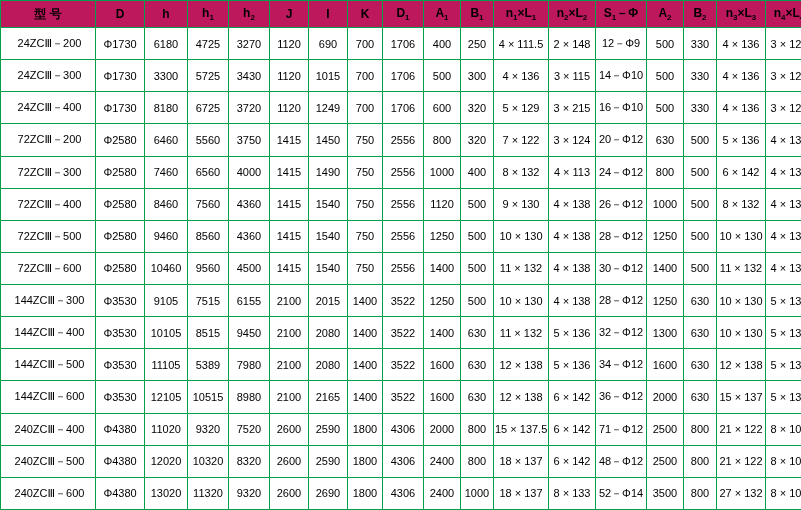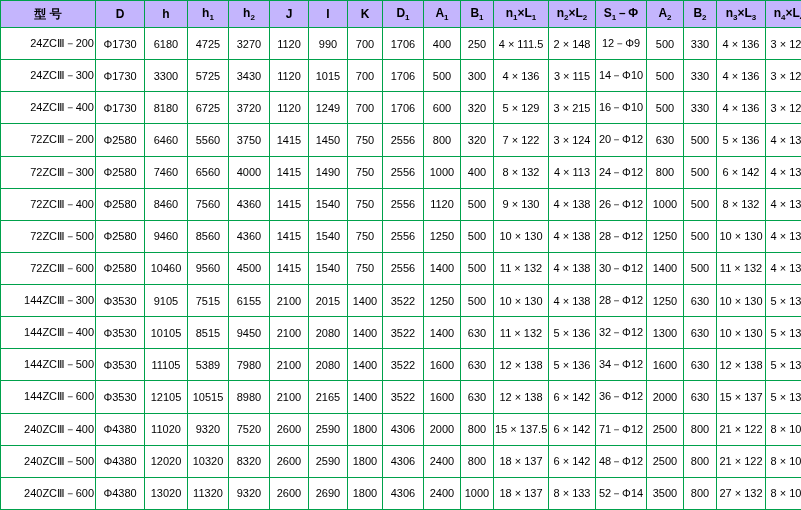--- a/index.html
+++ b/index.html
@@ -24,32 +24,32 @@
     border: 1px solid #00a14b;
     text-align: center;
     vertical-align: middle;
     font-size: 11px;
     color: #000000;
     padding: 0 1px;
     white-space: nowrap;
     overflow: hidden;
   }
   #spec-table thead th {
-    background: #c4b5fd;
+    background: #be185d;
     color: #000000;
     font-weight: bold;
     font-size: 12px;
     height: 26px;
   }
   #spec-table tbody td {
     background: #ffffff;
     height: 28px;
   }
   #spec-table tbody td.model {
-    text-align: right;
+    text-align: center;
     padding-left: 4px;
     font-size: 11px;
   }
   .sub {
     font-size: 8px;
     vertical-align: sub;
   }
 </style>
 </head>
 <body>
@@ -79,21 +79,21 @@
     </tr>
   </thead>
   <tbody id="table-body">
       <tr>
         <td class="model">24ZCⅢ－200</td>
         <td>Φ1730</td>
         <td>6180</td>
         <td>4725</td>
         <td>3270</td>
         <td>1120</td>
-        <td>990</td>
+        <td>690</td>
         <td>700</td>
         <td>1706</td>
         <td>400</td>
         <td>250</td>
         <td>4 × 111.5</td>
         <td>2 × 148</td>
         <td>12－Φ9</td>
         <td>500</td>
         <td>330</td>
         <td>4 × 136</td>

